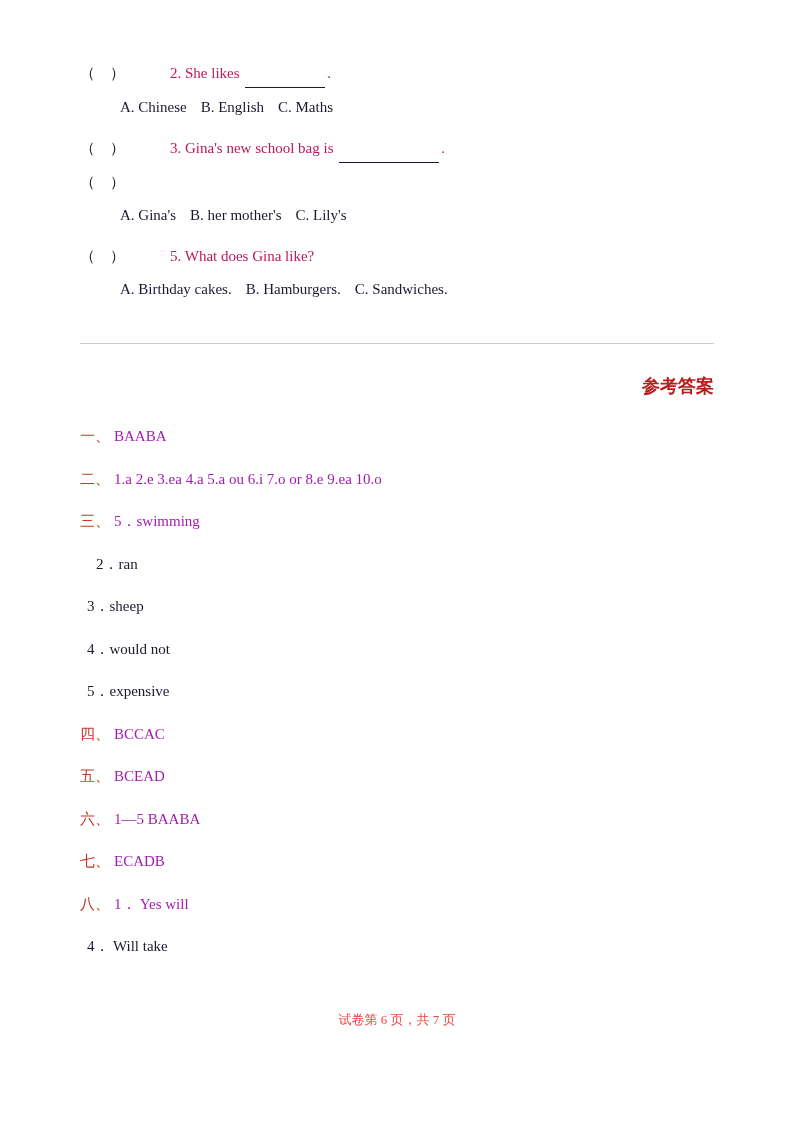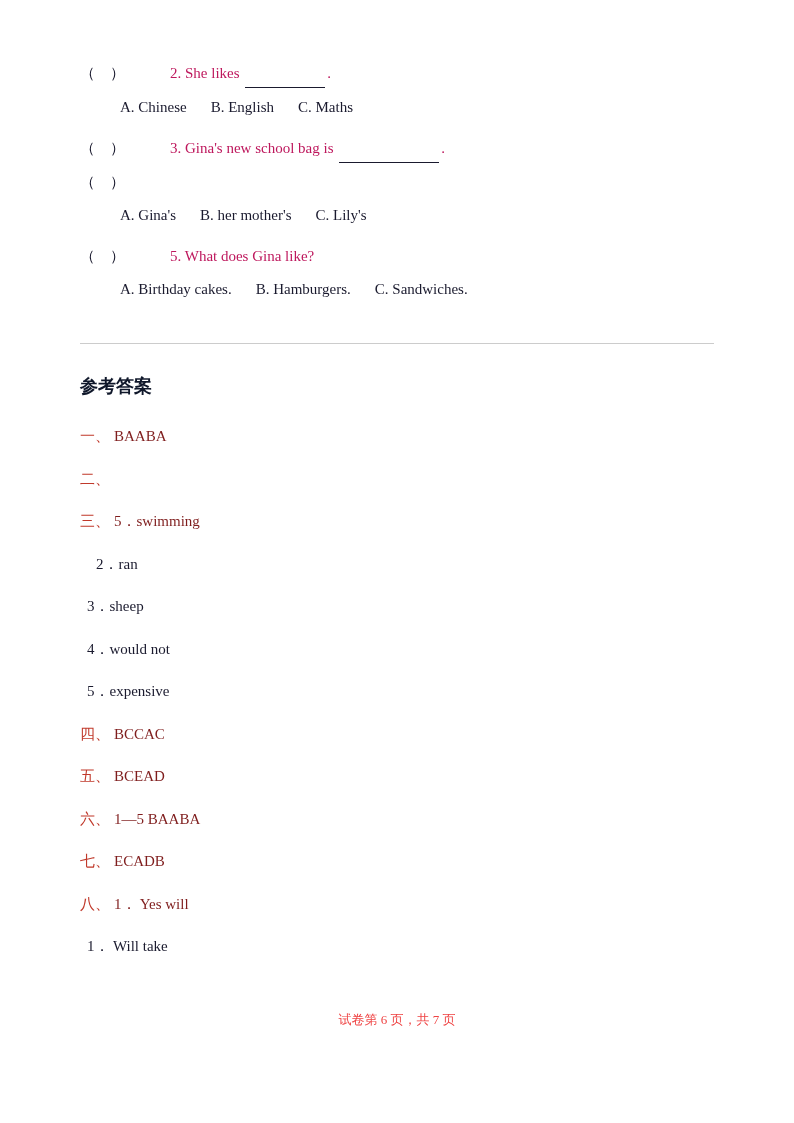--- a/index.html
+++ b/index.html
@@ -45,57 +45,57 @@
       min-width: 80px;
       margin: 0 2px;
     }
 
     .options-line {
       display: flex;
       align-items: baseline;
       margin-bottom: 14px;
       margin-left: 40px;
       line-height: 1.8;
-      gap: 24px;
+      gap: 14px;
     }
 
     .option {
       color: #1a1a2e;
     }
 
     .divider {
       border: none;
       border-top: 1px solid #ccc;
       margin: 30px 0;
     }
 
     .answer-section-title {
-      text-align: left;
+      text-align: right;
       font-size: 18px;
       font-weight: bold;
       margin-bottom: 24px;
-      color: #0f172a;
+      color: #b91c1c;
     }
 
     .answer-row {
       margin-bottom: 14px;
       line-height: 1.9;
       display: flex;
       align-items: baseline;
     }
 
     .answer-label {
       color: #c0392b;
       font-size: 15px;
       margin-right: 4px;
       min-width: 28px;
     }
 
     .answer-content {
-      color: #7f1d1d;
+      color: #a21caf;
     }
 
     .answer-sub {
       margin-bottom: 14px;
       margin-left: 7px;
       line-height: 1.9;
     }
 
     .page-footer {
       text-align: center;
@@ -151,20 +151,21 @@
 
   <div class="answer-section-title">参考答案</div>
 
   <div class="answer-row">
     <span class="answer-label">一、</span>
     <span class="answer-content">BAABA</span>
   </div>
 
   <div class="answer-row">
     <span class="answer-label">二、</span>
+    <span class="answer-content">1.a 2.e 3.ea 4.a 5.a ou 6.i 7.o or 8.e 9.ea 10.o</span>
   </div>
 
   <div class="answer-row">
     <span class="answer-label">三、</span>
     <span class="answer-content">5．swimming</span>
   </div>
   <div class="answer-sub" style="margin-left: 16px;">
     <span>2．ran</span>
   </div>
   <div class="answer-sub">
@@ -195,20 +196,20 @@
   <div class="answer-row">
     <span class="answer-label">七、</span>
     <span class="answer-content">ECADB</span>
   </div>
 
   <div class="answer-row">
     <span class="answer-label">八、</span>
     <span class="answer-content">1．  Yes    will</span>
   </div>
   <div class="answer-sub">
-    <span>1．  Will    take</span>
+    <span>4．  Will    take</span>
   </div>
 
 </div>
 
 <div class="page-footer">
   <span>试卷第 6 页，共 7 页</span>
 </div>
 
 </body></html>

